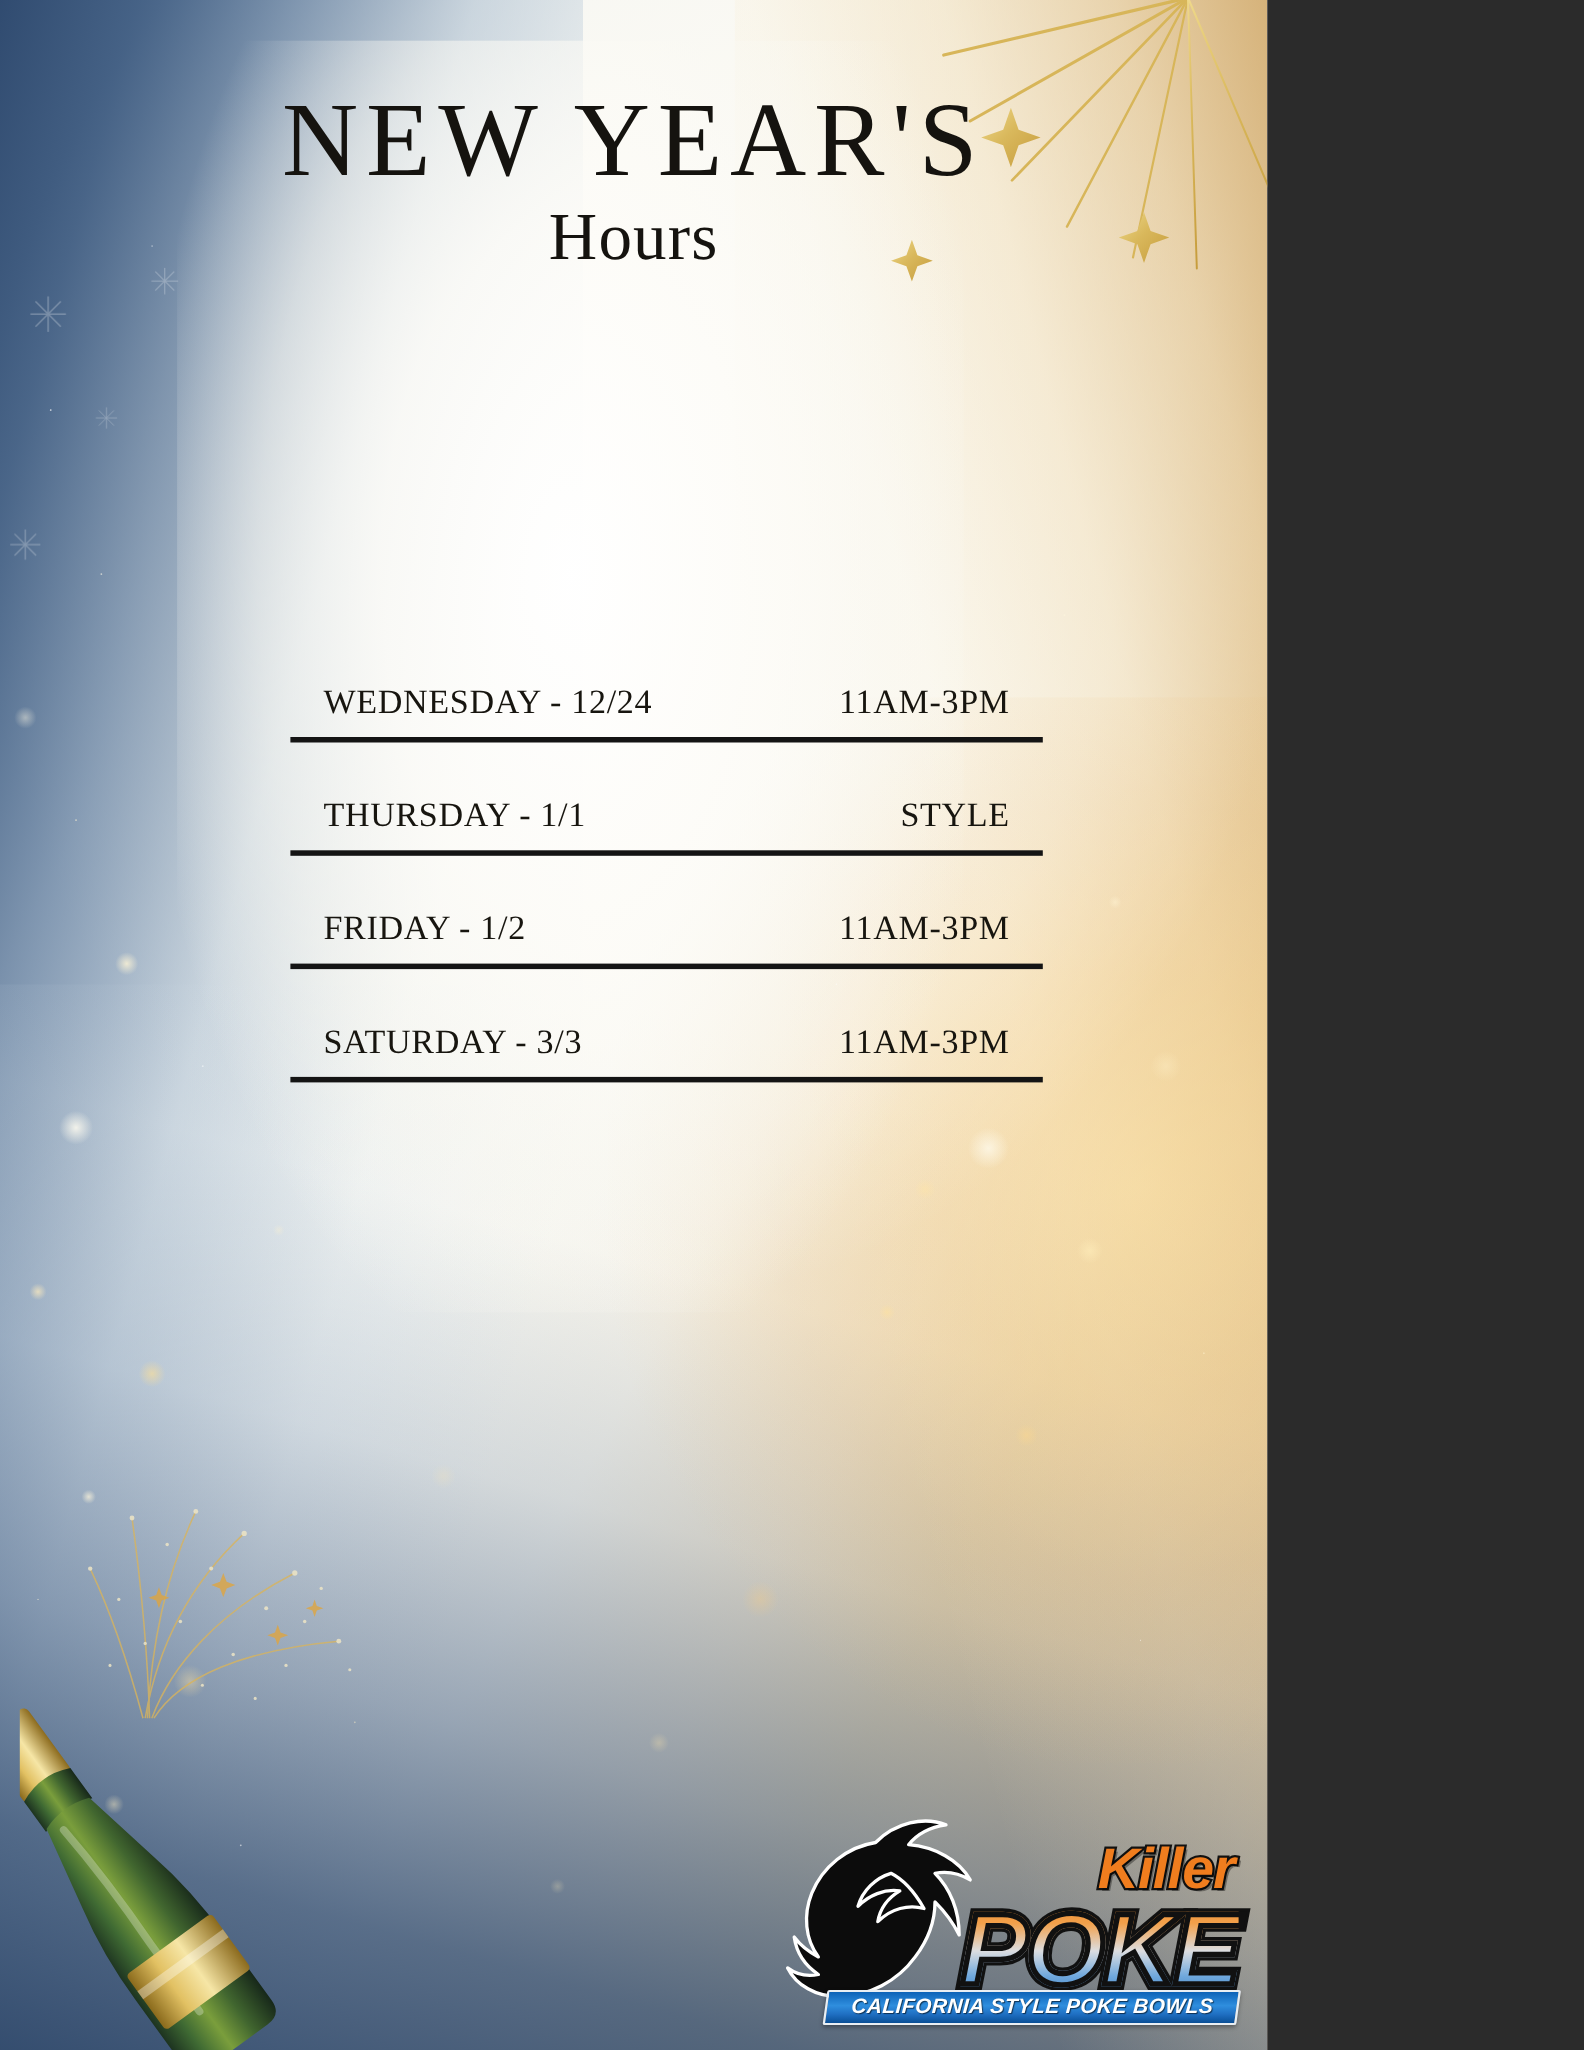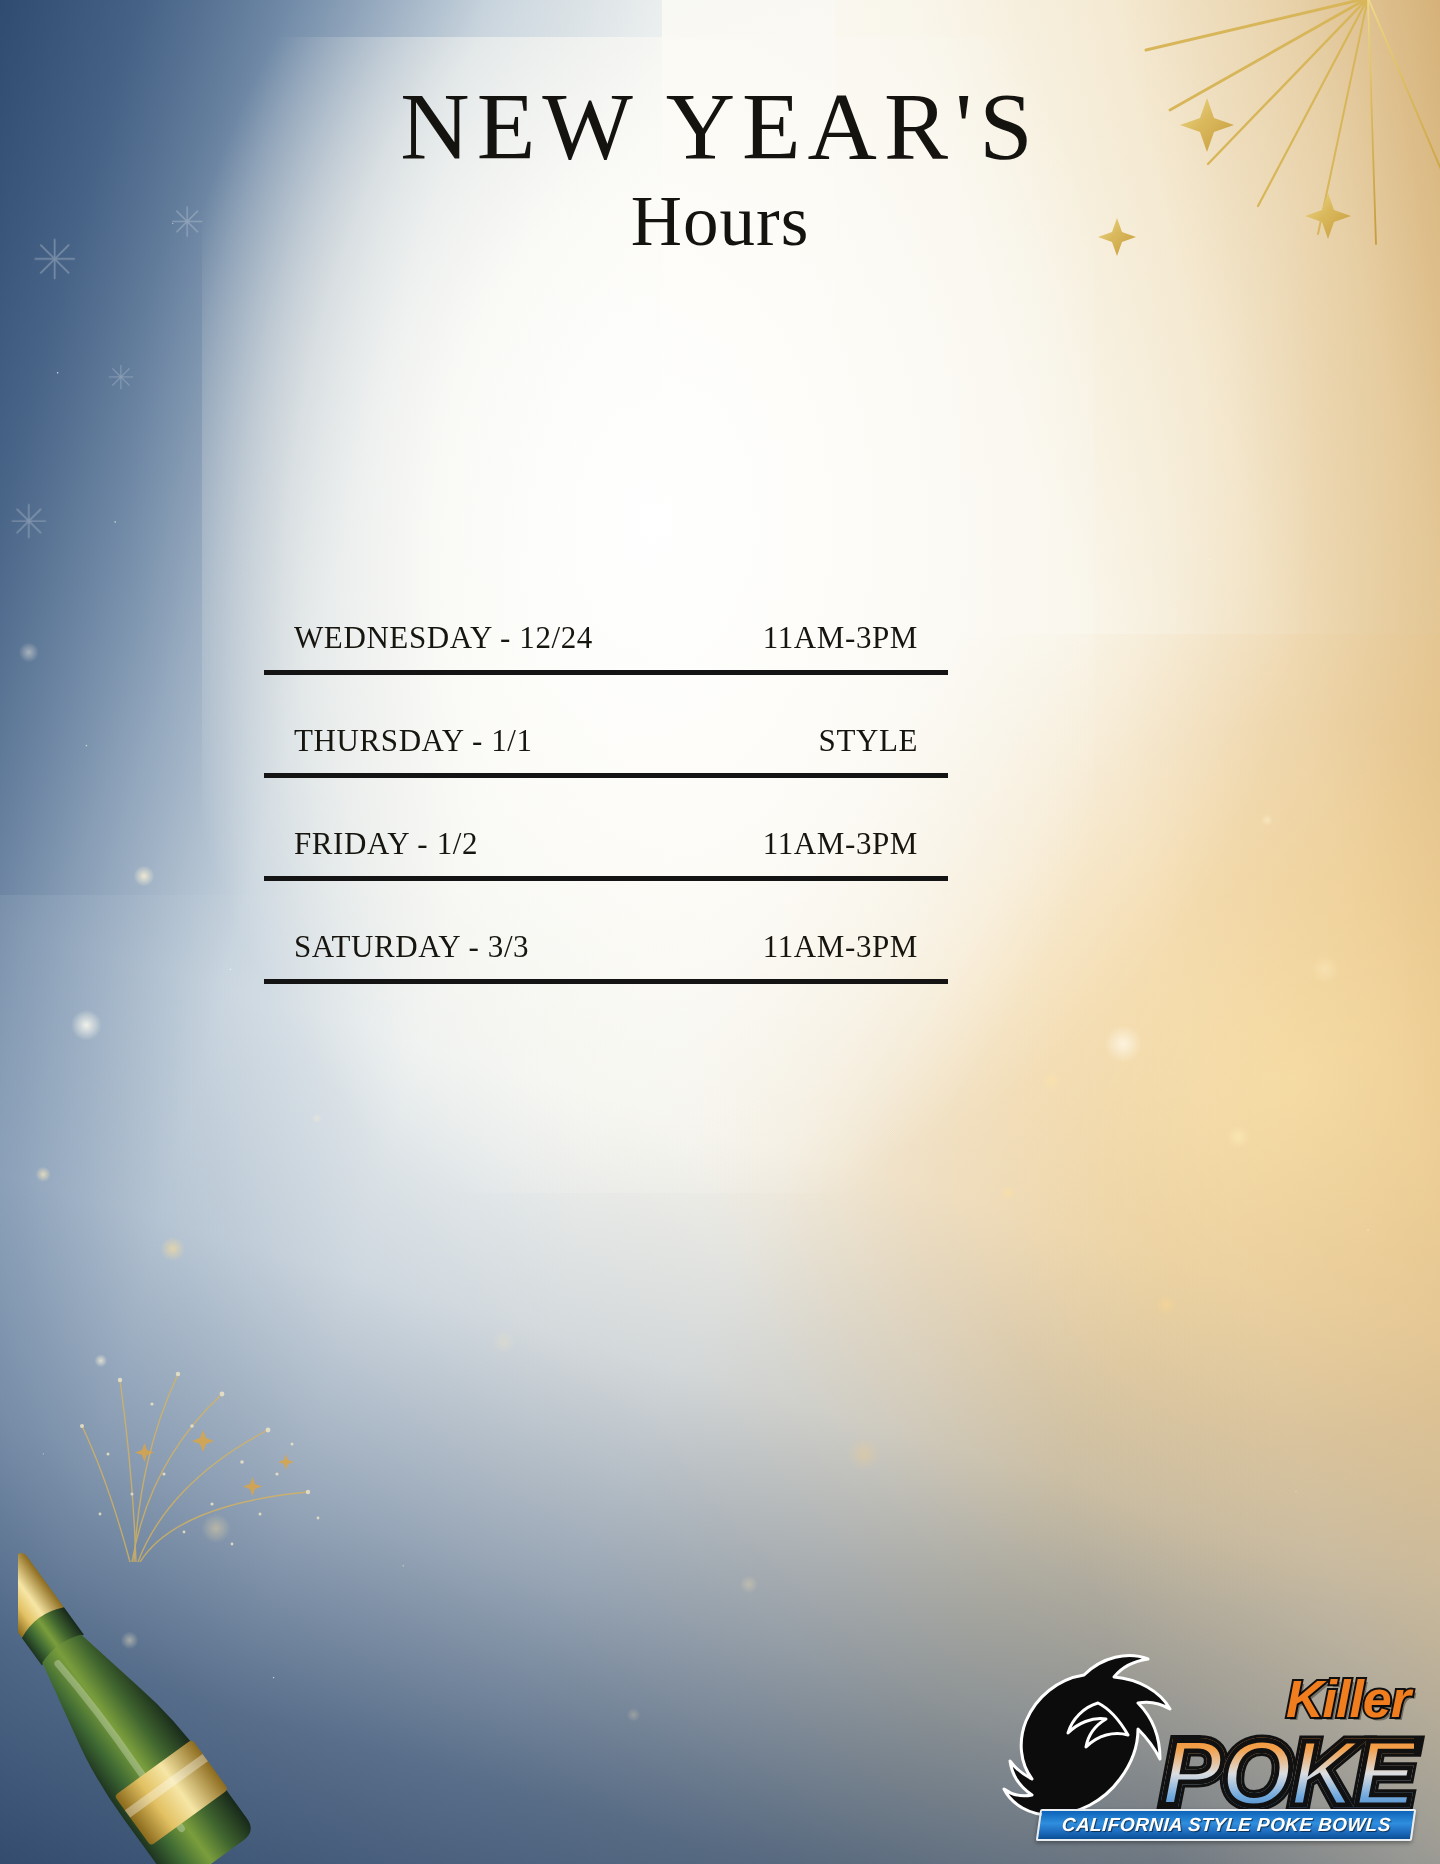--- a/index.html
+++ b/index.html
@@ -2,21 +2,21 @@
 <html><head>
 <meta charset="utf-8">
 <style>
   html, body {
     margin: 0;
     padding: 0;
     background: #2b2b2b;
   }
   .poster {
     position: relative;
-    width: 1440px;
+    width: 1152px;
     height: 1864px;
     overflow: hidden;
     font-family: "Liberation Serif", serif;
     background: #f7f6f1;
   }
 
   
   .bg-base {
     position: absolute; inset: 0;
     background:
@@ -145,21 +145,21 @@
     font-size: 96px;
     letter-spacing: 7px;
     color: #15130f;
     line-height: 1.02;
     font-weight: 400;
     white-space: nowrap;
     transform: scaleX(1.0);
   }
   .title-line2 {
     font-family: "Liberation Serif", serif;
-    font-size: 71px;
+    font-size: 61px;
     color: #15130f;
     line-height: 1.1;
     margin-top: 6px;
     letter-spacing: 1px;
     font-weight: 400;
   }
 
   
   .schedule {
     position: absolute;

